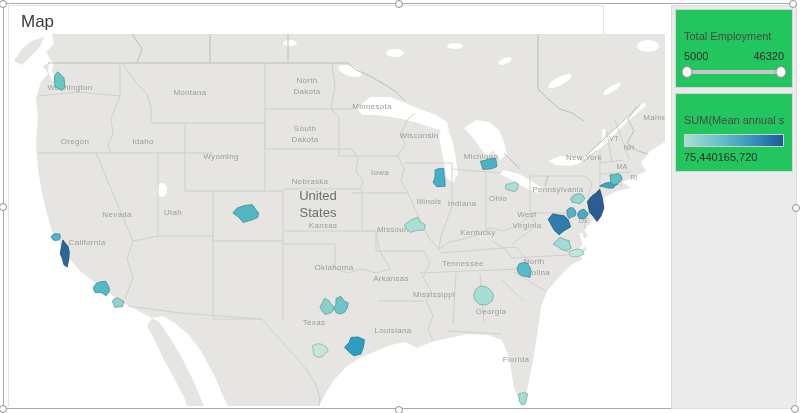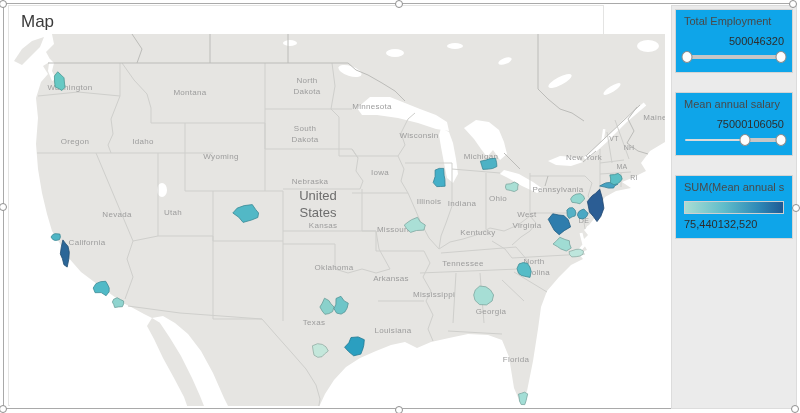--- a/index.html
+++ b/index.html
@@ -12,24 +12,24 @@
           border:1px solid #8f8f8f;box-sizing:border-box;z-index:40}
 
   .map-card{position:absolute;left:8px;top:5px;width:596px;height:401px;
             background:#fff;border:1px solid #e4e4e3;box-sizing:border-box;z-index:10}
   .map-title{position:absolute;left:12px;top:6px;font-size:17px;color:#3a3a3a}
   svg.map{position:absolute;left:1px;top:28px;display:block}
 
   .sidebar{position:absolute;left:671px;top:5px;width:126px;height:404px;
            background:#ebebeb;border:1px solid #dcdcdc;box-sizing:border-box;
            padding:3px;z-index:10}
-  .card{background:#0ea5e9;border:1px solid #d4d4d4;margin-bottom:19px;
-        padding:5px 8px 8px;box-sizing:border-box}
+  .card{background:#22c55e;border:1px solid #d4d4d4;margin-bottom:5px;
+        padding:20px 8px 8px;box-sizing:border-box}
   .card-title{font-size:11px;color:#494949;white-space:nowrap;overflow:hidden}
-  .range-vals{display:flex;justify-content:flex-end;font-size:11px;
+  .range-vals{display:flex;justify-content:space-between;font-size:11px;
               color:#2e2e2e;margin-top:8px}
   .slider{position:relative;height:14px;margin-top:3px}
   .track{position:absolute;left:1px;right:1px;top:6px;height:2px;background:#dadada;border-radius:2px}
   .active{position:absolute;top:5px;height:4px;background:#c6c6c6;border-radius:3px}
   .thumb{position:absolute;top:1px;width:11px;height:12px;background:#fdfdfd;
          border:1px solid #8c8c8c;border-radius:50%;box-sizing:border-box;
          transform:translateX(-50%)}
   .grad{height:13px;margin-top:8px;border:1px solid #cfcfcf;box-sizing:border-box}
   .grad-vals{display:flex;justify-content:flex-start;font-size:11px;
              color:#2e2e2e;margin-top:4px}
@@ -248,36 +248,23 @@
       <span>46320</span>
     </div>
     <div class="slider">
       <div class="track"></div>
       <div class="active" style="left: 3%; width: 94%;"></div>
       <div class="thumb thumb-lo" style="left: 3%;"></div>
       <div class="thumb thumb-hi" style="left: 97%;"></div>
     </div>
   </div>
 
-  <div class="card">
-    <div class="card-title">Mean annual salary</div>
-    <div class="range-vals">
-      <span>75000</span>
-      <span>106050</span>
-    </div>
-    <div class="slider">
-      <div class="track"></div>
-      <div class="active" style="left: 61%; width: 36%;"></div>
-      <div class="thumb thumb-lo" style="left: 61%;"></div>
-      <div class="thumb thumb-hi" style="left: 97%;"></div>
-    </div>
-  </div>
 
   <div class="card">
     <div class="card-title">SUM(Mean annual sala...</div>
     <div class="grad" id="legend-gradient" style="background: linear-gradient(90deg, rgb(169, 221, 211) 0%, rgb(95, 188, 202) 40%, rgb(46, 137, 183) 75%, rgb(30, 90, 148) 100%);"></div>
     <div class="grad-vals">
       <span>75,440</span>
-      <span>132,520</span>
+      <span>165,720</span>
     </div>
   </div>
 
 </div>
 
 </body></html>

